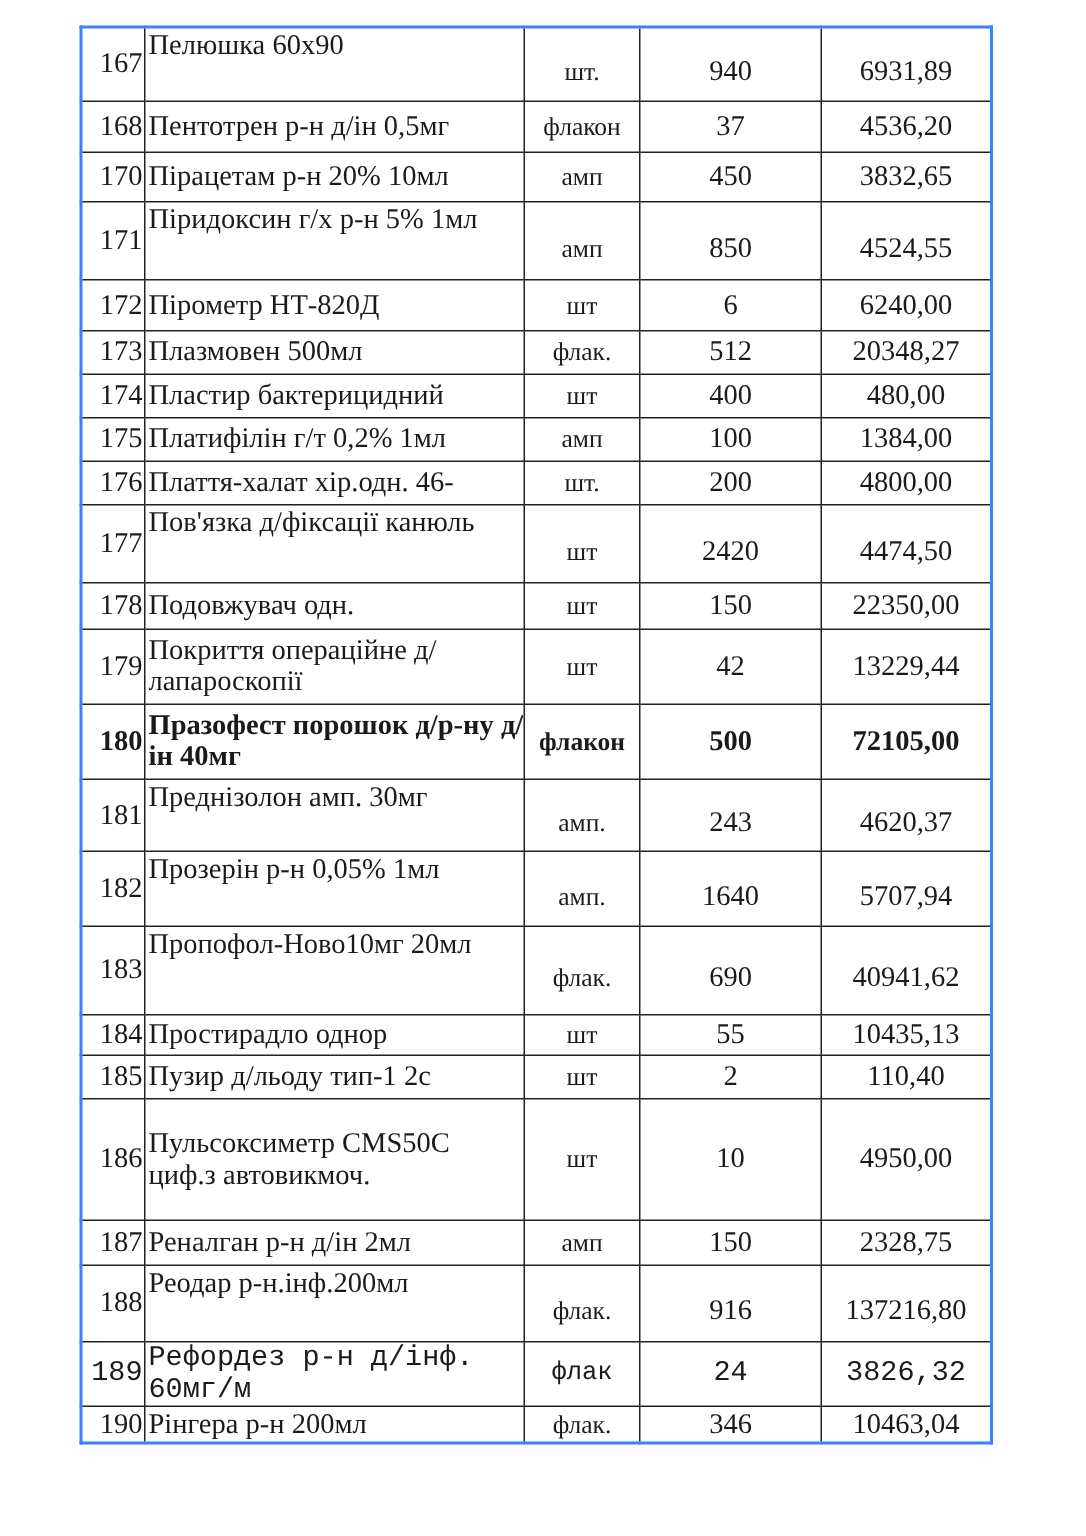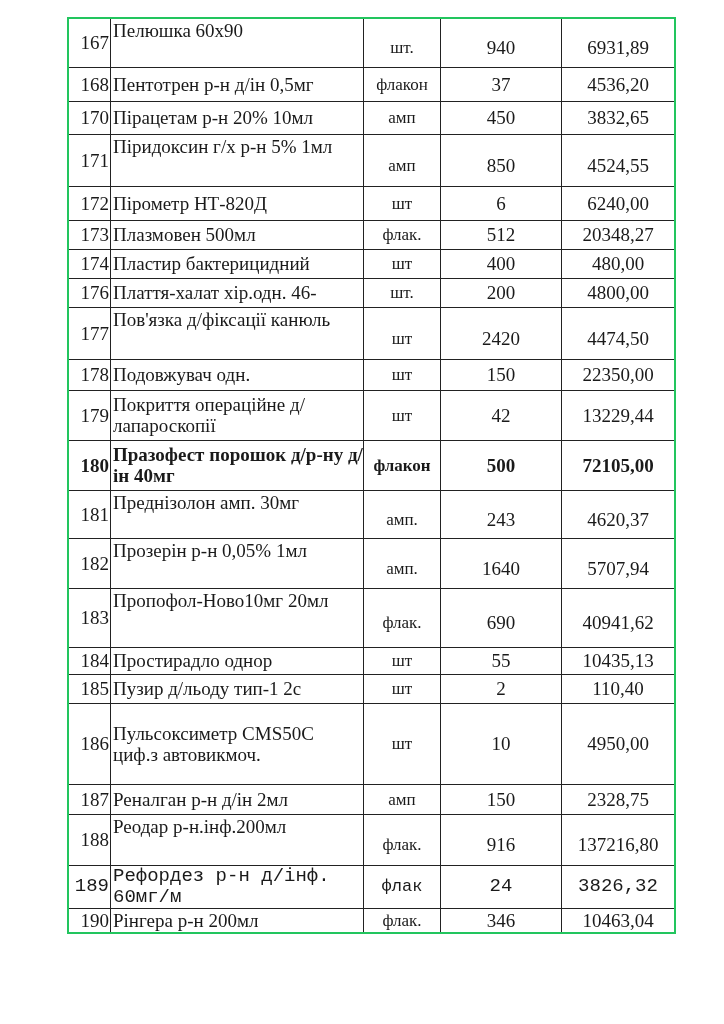--- a/index.html
+++ b/index.html
@@ -10,25 +10,25 @@
     body {
       width: 724px;
       height: 1024px;
       position: relative;
       overflow: hidden;
       font-family: "Liberation Serif", "DejaVu Serif", serif;
       color: #1a1a1a;
     }
     #sheet {
       position: absolute;
-      left: 67px;
+      left: 53px;
       top: 17px;
       border-collapse: collapse;
       table-layout: fixed;
-      border: 2px solid #22c55e;
+      border: 2px solid #3b82f6;
     }
     #sheet td {
       border: 1.5px solid #222;
       padding: 0;
       font-size: 19px;
       line-height: 21px;
       overflow: hidden;
     }
     #sheet td.num {
       width: 40px;
@@ -111,20 +111,27 @@
         <td class="sum">20348,27</td>
       </tr>
       <tr style="height: 29px;">
         <td class="num">174</td>
         <td class="name mid">Пластир бактерицидний</td>
         <td class="unit">шт</td>
         <td class="qty">400</td>
         <td class="sum">480,00</td>
       </tr>
       <tr style="height: 29px;">
+        <td class="num">175</td>
+        <td class="name mid">Платифілін г/т 0,2% 1мл</td>
+        <td class="unit">амп</td>
+        <td class="qty">100</td>
+        <td class="sum">1384,00</td>
+      </tr>
+      <tr style="height: 29px;">
         <td class="num">176</td>
         <td class="name mid">Плаття-халат хір.одн. 46-</td>
         <td class="unit">шт.</td>
         <td class="qty">200</td>
         <td class="sum">4800,00</td>
       </tr>
       <tr style="height: 52px; padding-left: 36px;">
         <td class="num">177</td>
         <td class="name">Пов'язка д/фіксації канюль</td>
         <td class="unit low">шт</td>

